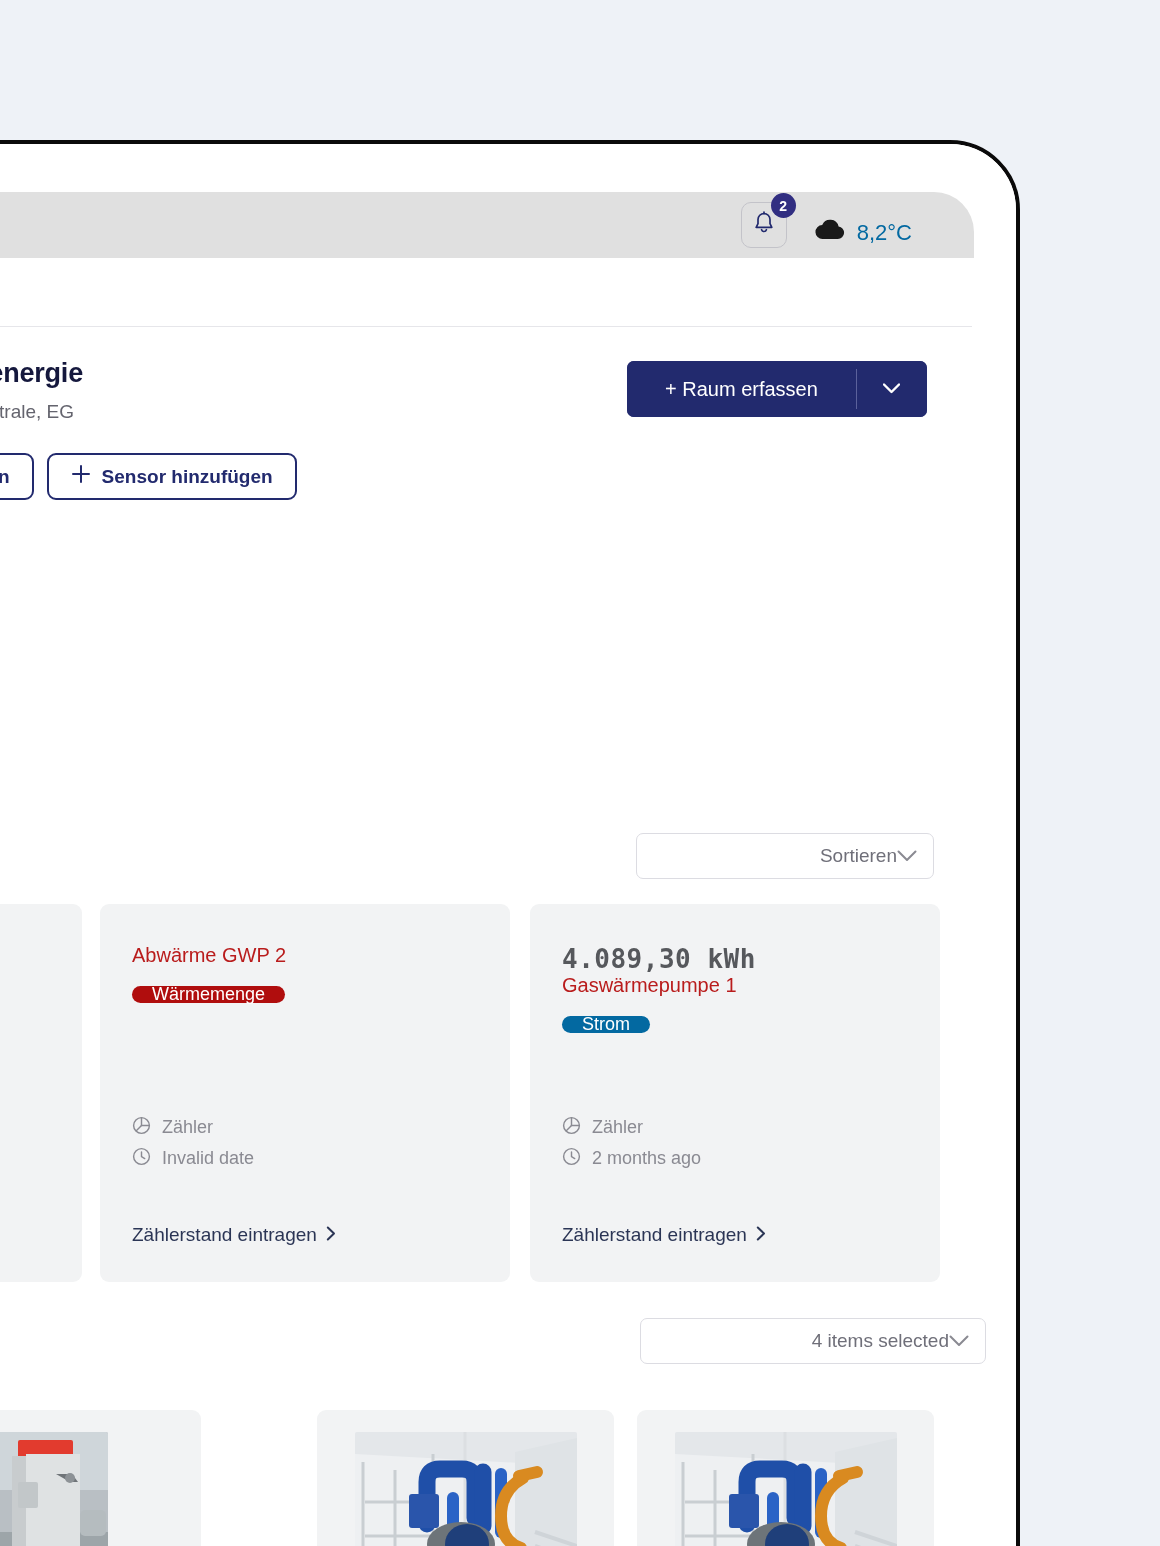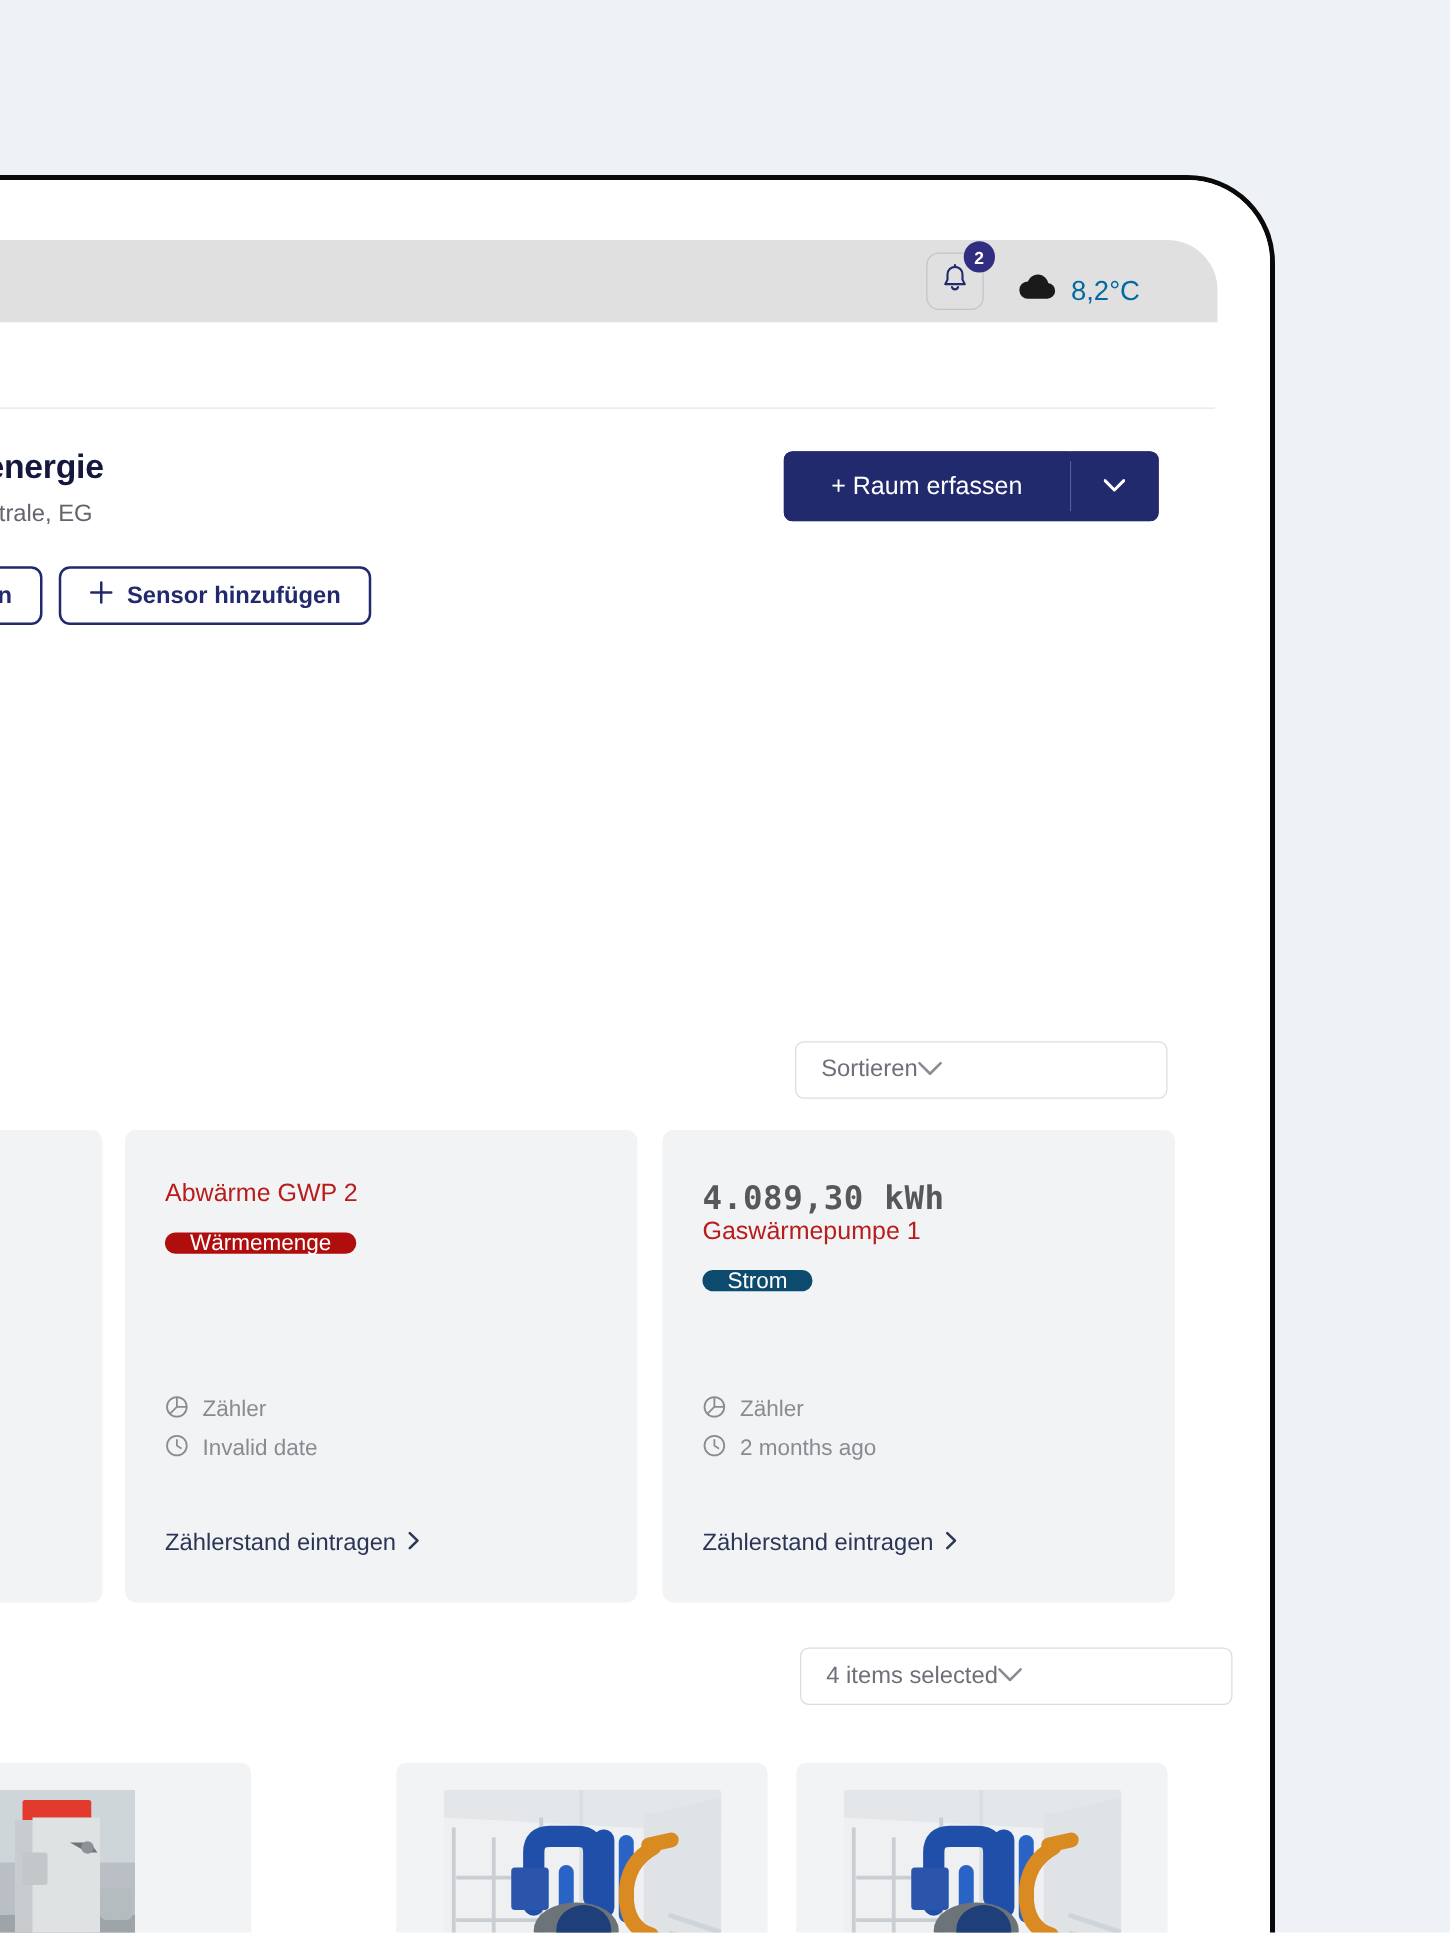--- a/index.html
+++ b/index.html
@@ -194,21 +194,21 @@
 
   
   .select-control {
     position: absolute;
     height: 46px;
     border: 1px solid #dcdce2;
     border-radius: 7px;
     background: #fff;
     display: flex;
     align-items: center;
-    justify-content: flex-start;
+    justify-content: flex-end;
     padding: 0 16px 0 20px;
     color: #6f6f79;
     font-size: 19px;
   }
   #sort-select { left: 1152px; top: 575px; width: 298px; }
   #items-select { left: 1156px; top: 1060px; width: 346px; }
 
   
   .meter-card {
     position: absolute;
@@ -402,21 +402,21 @@
             <svg width="10" height="15" viewBox="0 0 10 15">
                 <path d="M1.8 1.5 8 7.5l-6.2 6" stroke="#2b3555" stroke-width="2" fill="none" stroke-linecap="round" stroke-linejoin="round"></path>
               </svg>
           </span>
         </a>
       </div>
 
       <div class="meter-card" id="meter-card-2">
         <div class="meter-value">4.089,30  kWh</div>
         <div class="meter-name">Gaswärmepumpe 1</div>
-        <div class="meter-badge" id="badge-2" style="background: #0c4a6e;">Strom</div>
+        <div class="meter-badge" id="badge-2" style="background: #0369a1;">Strom</div>
         <div class="meter-meta">
           <div class="meta-row">
             <span>
               <svg width="19" height="19" viewBox="0 0 20 20">
                   <circle cx="10" cy="10" r="8.3" stroke="#8a8a92" stroke-width="1.5" fill="none"></circle>
                   <path d="M10 10 4.5 15.5" stroke="#8a8a92" stroke-width="1.5" stroke-linecap="round"></path>
                   <path d="M10 1.7v8.3h8.3" stroke="#8a8a92" stroke-width="1.5" fill="none"></path>
                 </svg>
             </span>
             <span>Zähler</span>

